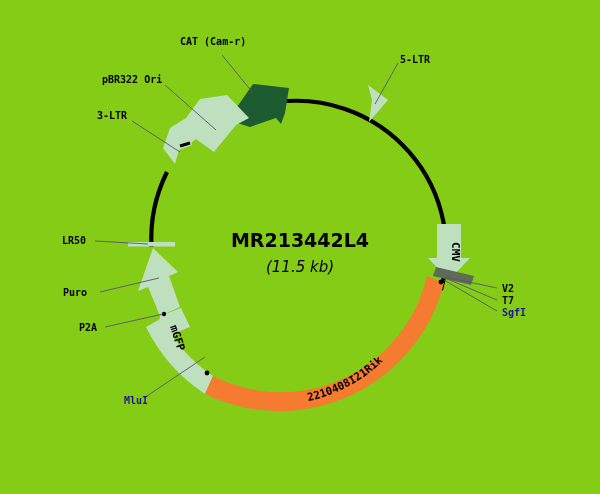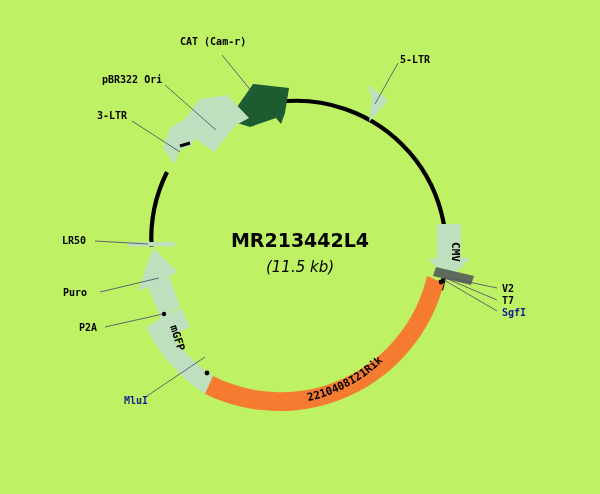--- a/index.html
+++ b/index.html
@@ -10,21 +10,21 @@
   body {
     width: 600px;
     height: 494px;
     font-family: "DejaVu Sans Mono", "Liberation Mono", monospace;
     overflow: hidden;
   }
   #map-root {
     position: relative;
     width: 600px;
     height: 494px;
-    background: #bef264;
+    background: #84cc16;
   }
   svg.plasmid {
     position: absolute;
     left: 0;
     top: 0;
     width: 600px;
     height: 494px;
   }
   .lbl {
     font-family: "DejaVu Sans Mono", "Liberation Mono", monospace;

